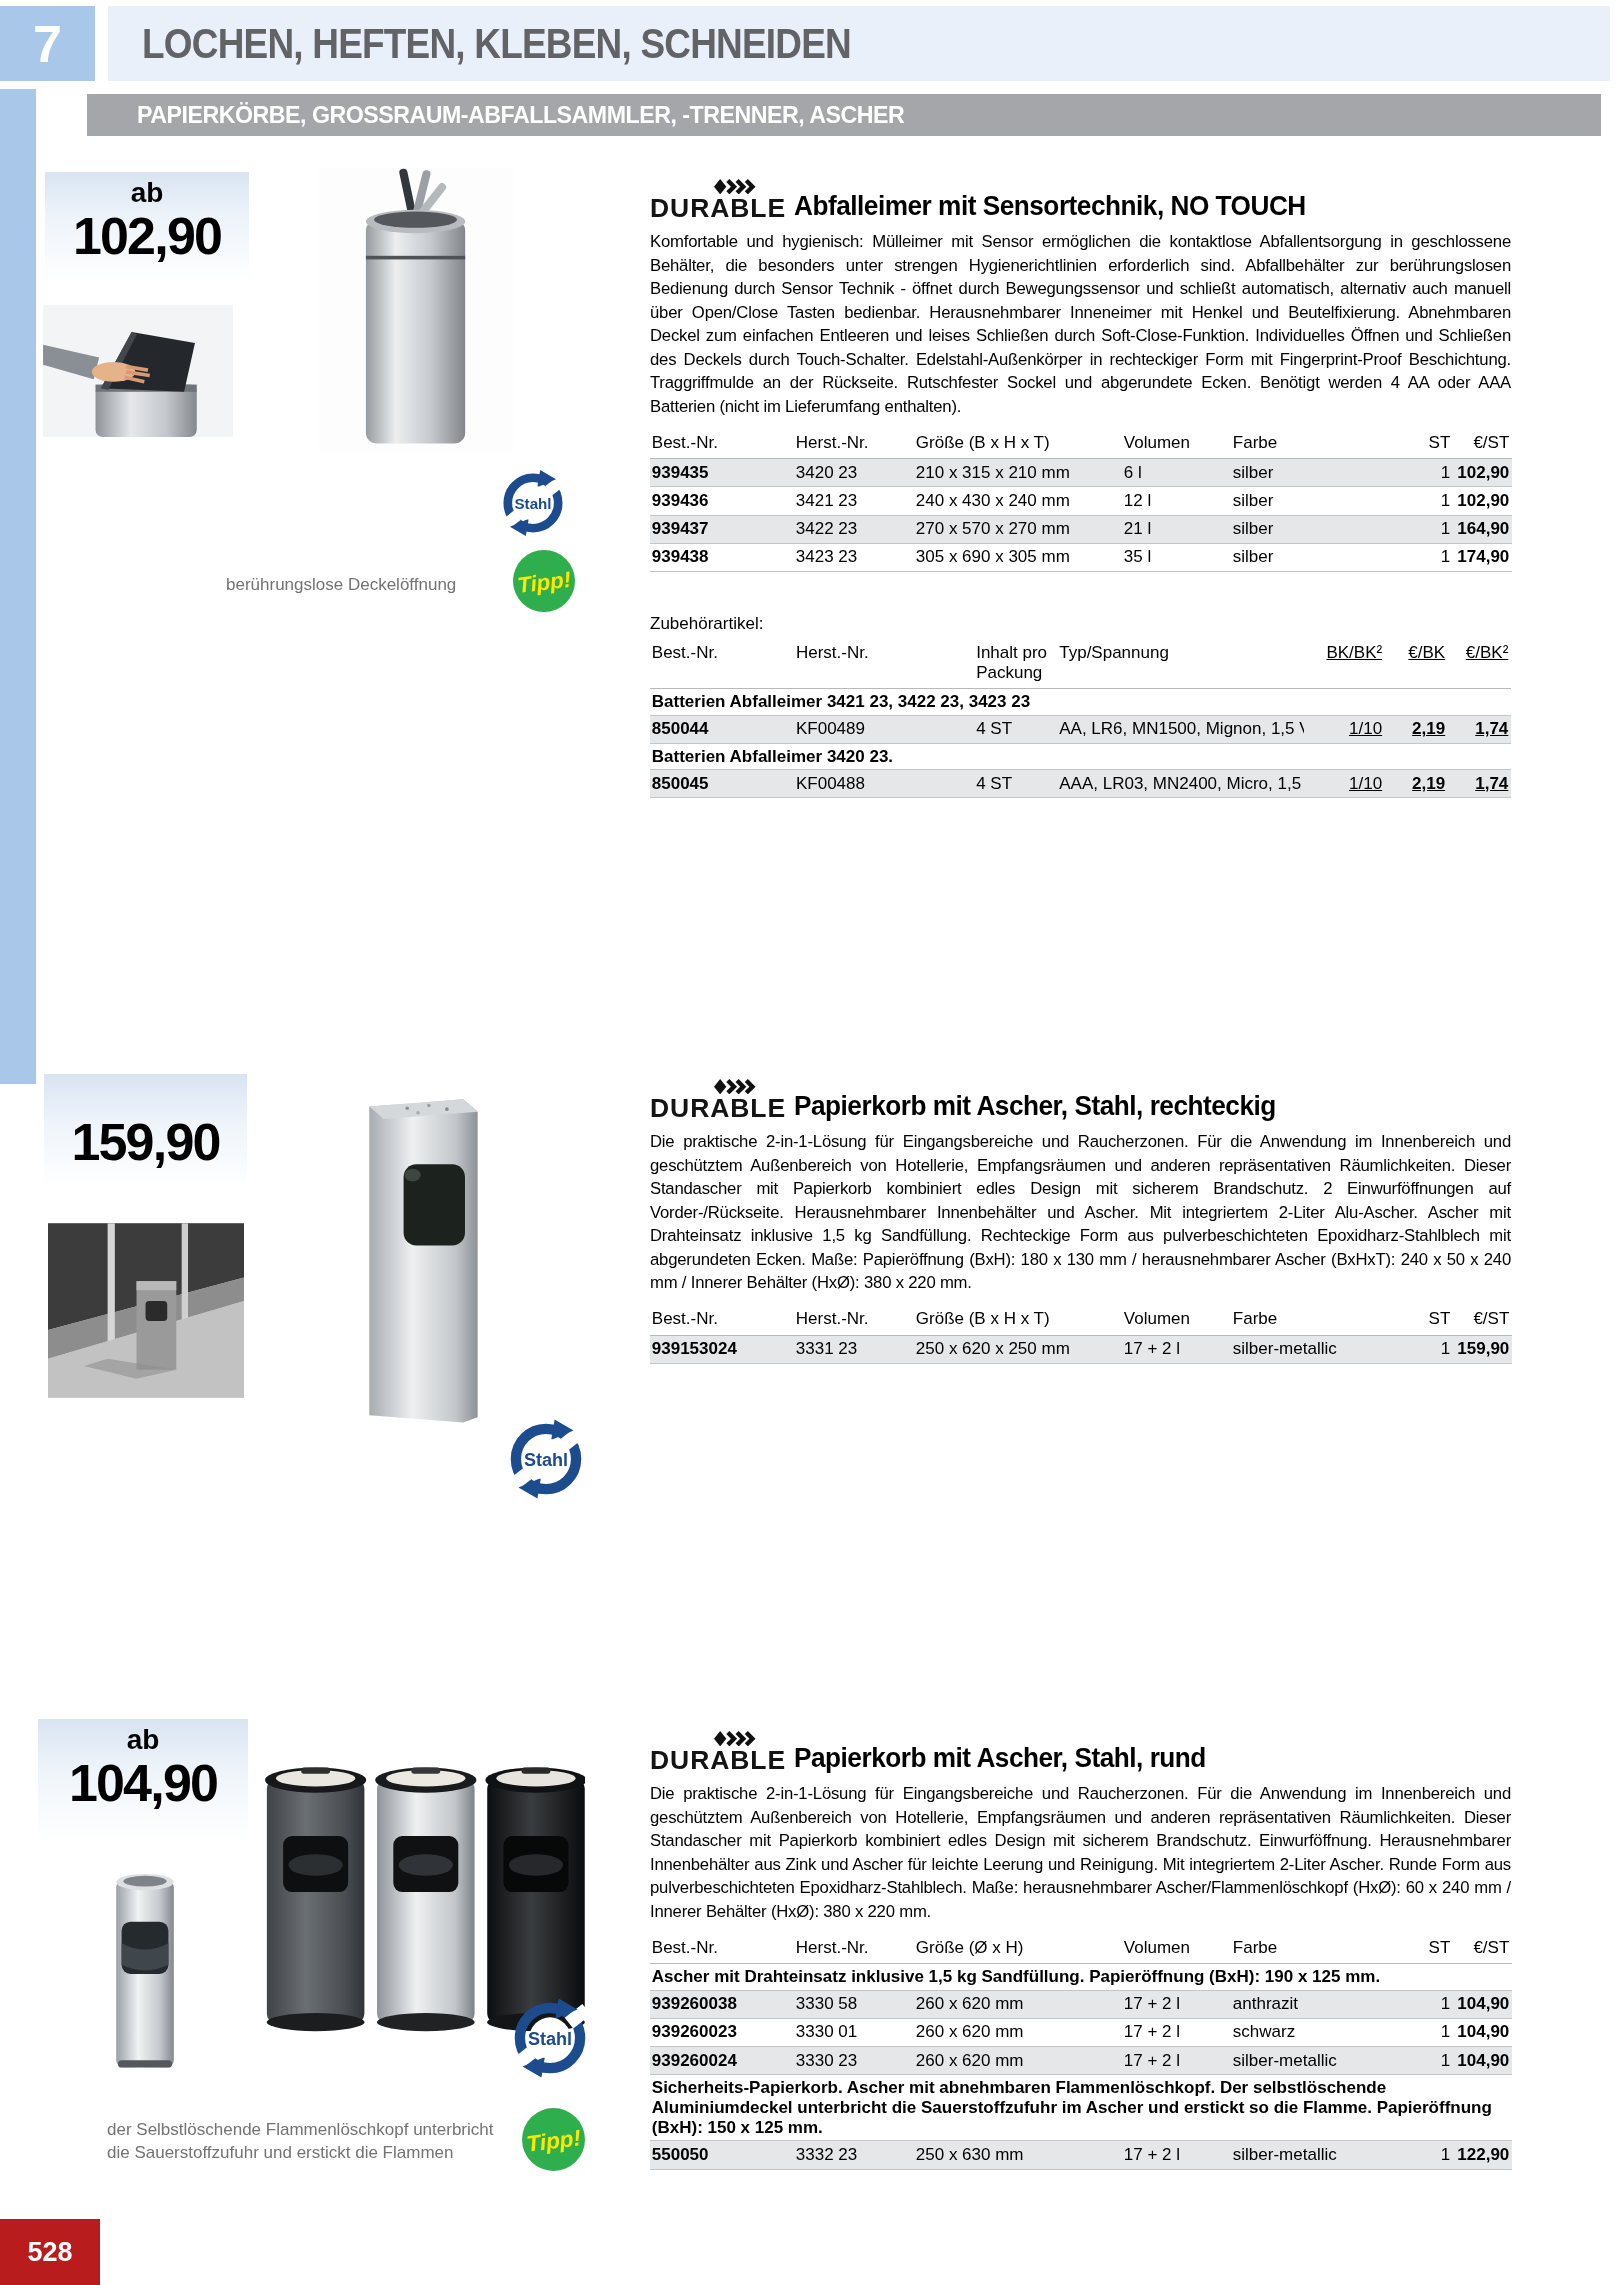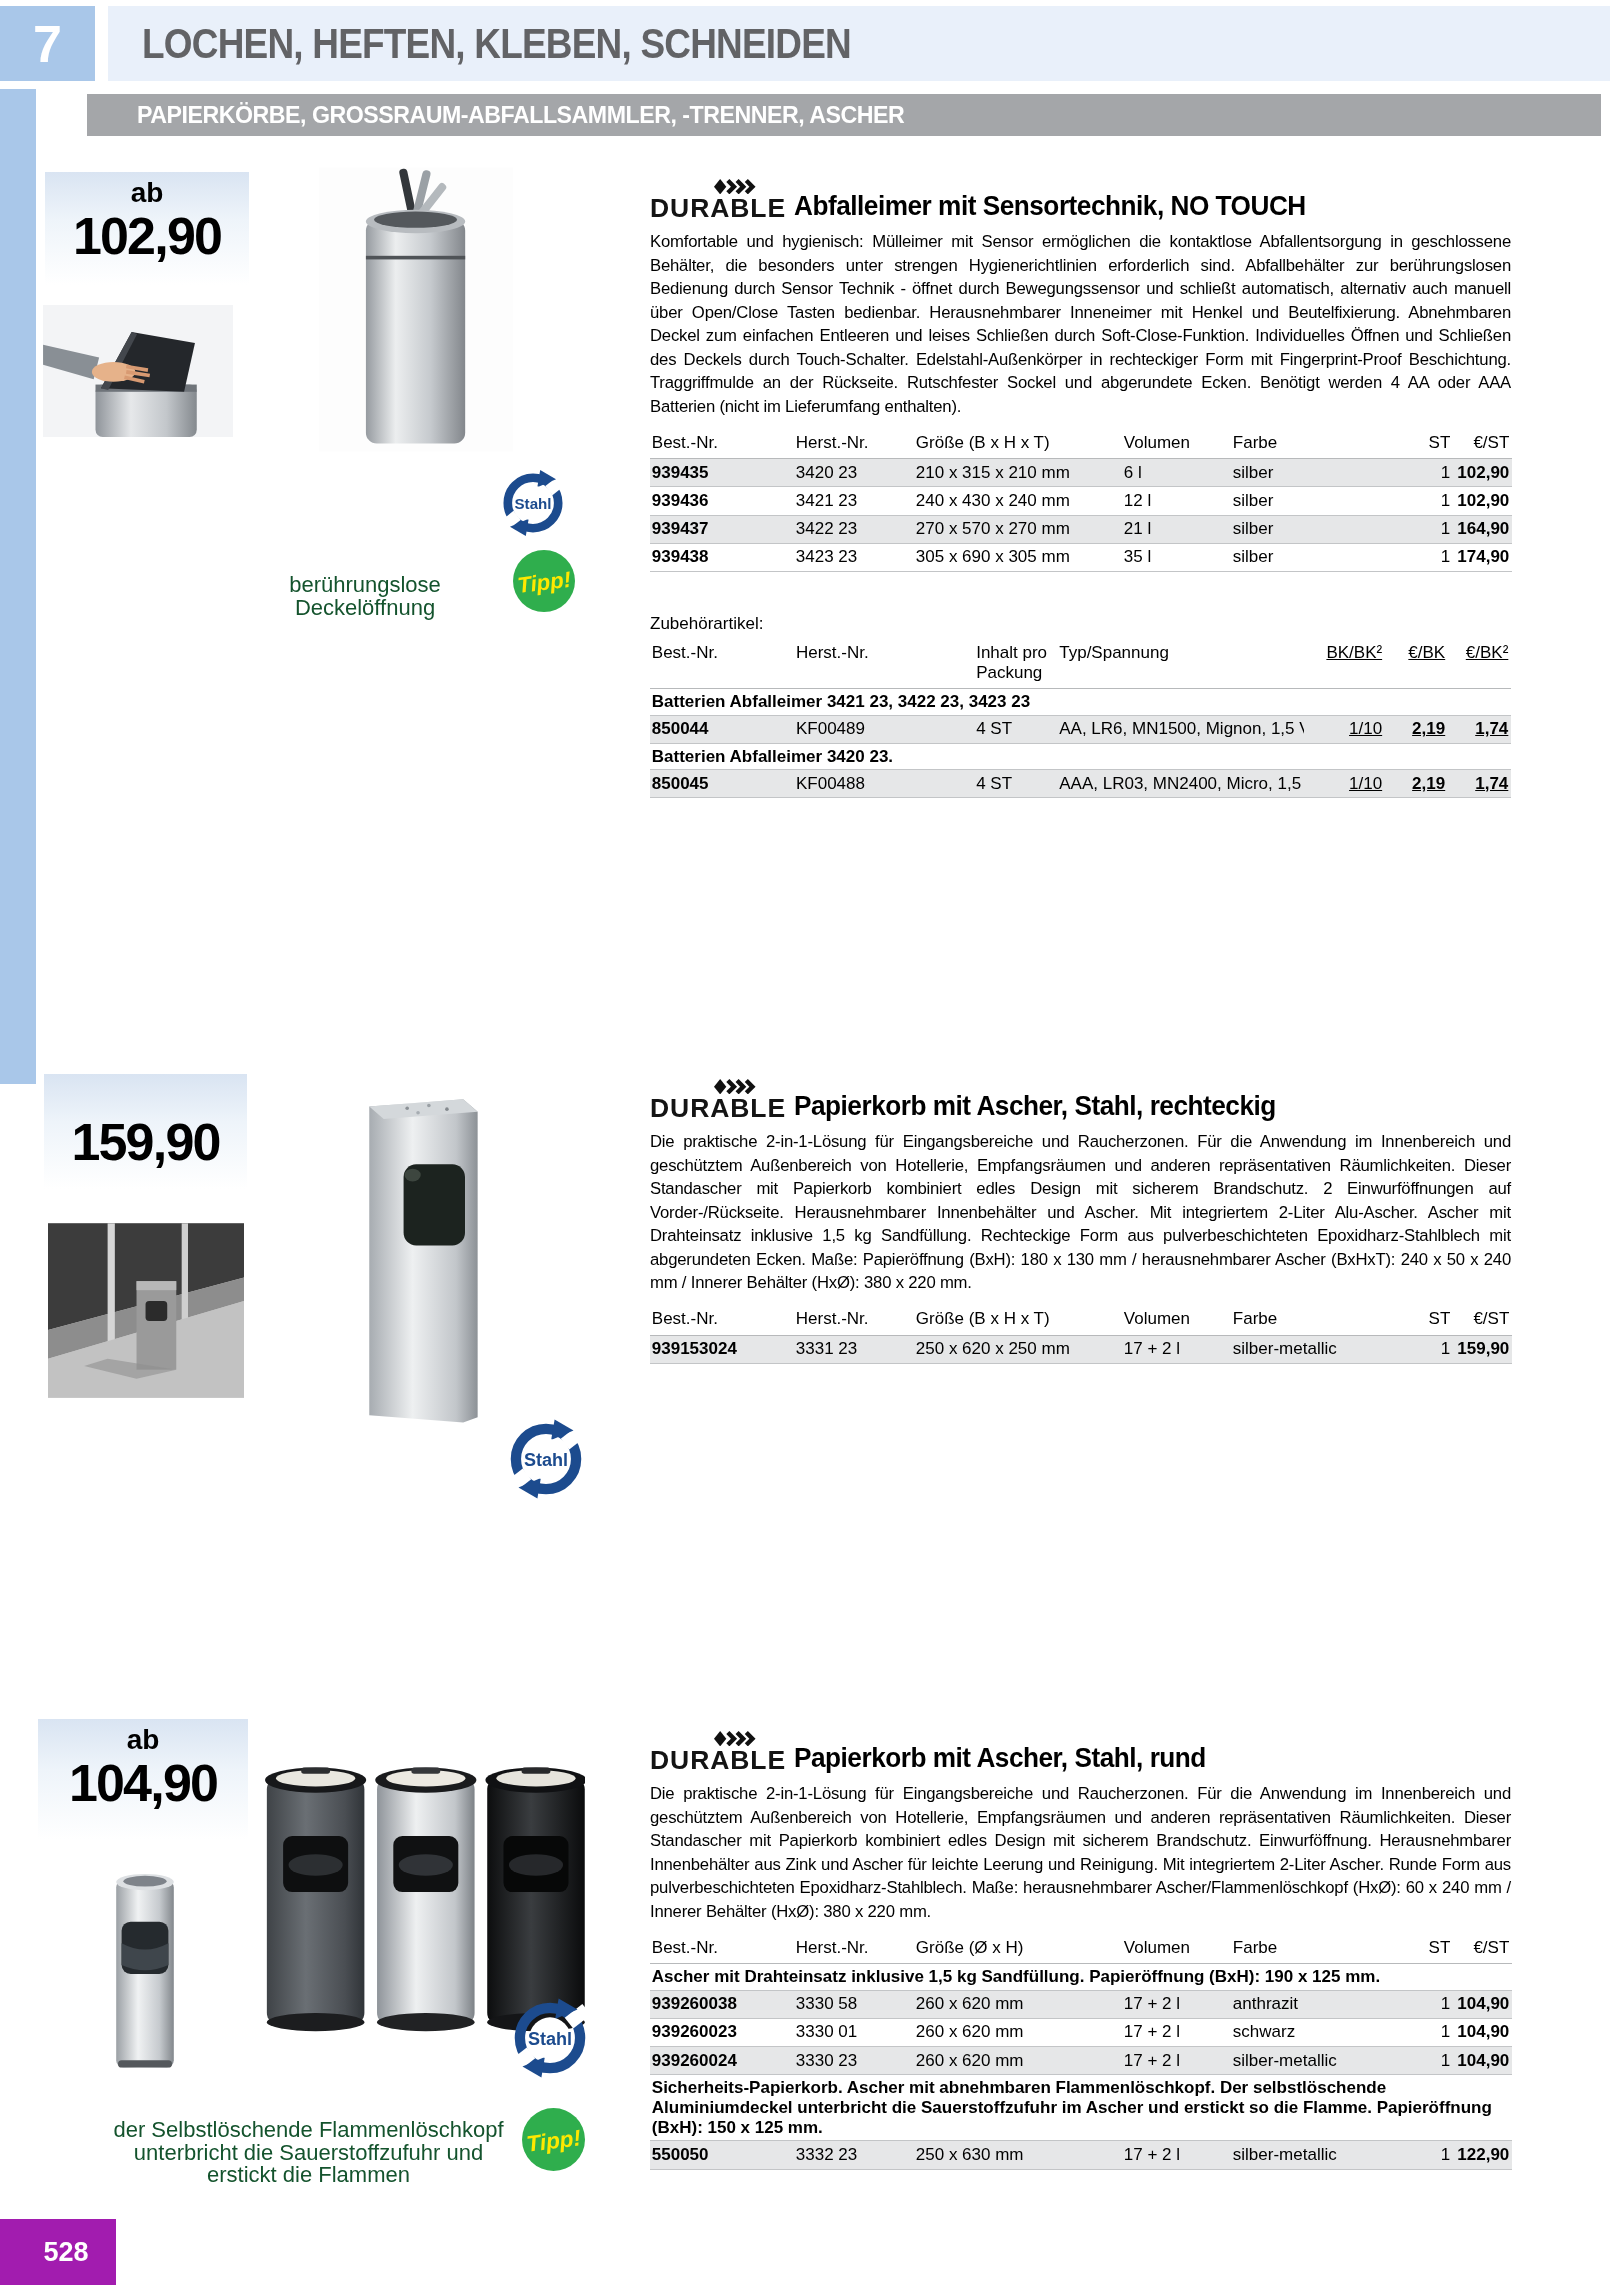--- a/index.html
+++ b/index.html
@@ -12,36 +12,36 @@
   .chapter-tab span{color:#fff;font-size:52px;font-weight:bold;}
   .header-band{position:absolute;left:100px;top:6.3px;width:1502px;height:75px;background:#e9f0fa;
     display:flex;align-items:center;margin-left:8px;}
   .header-band h1{margin:0 0 0 34px;font-size:42px;font-weight:800;color:#626366;letter-spacing:-0.9px;
     transform:scaleX(.88);transform-origin:left center;white-space:nowrap;}
   .section-band{position:absolute;left:87px;top:94px;width:1514px;height:42px;background:#a4a6a9;
     display:flex;align-items:center;}
   .section-band h2{margin:0 0 0 50px;font-size:24.4px;font-weight:800;color:#fff;letter-spacing:-0.5px;
     transform:scaleX(.95);transform-origin:left center;white-space:nowrap;}
   .left-strip{position:absolute;left:0;top:89px;width:36px;height:995px;background:#a9c7e9;}
-  .page-tab{position:absolute;left:0;top:2219px;width:100px;height:66px;background:#a21caf;
-    display:flex;align-items:center;justify-content:center;padding-left:16px;}
+  .page-tab{position:absolute;left:0;top:2219px;width:100px;height:66px;background:#b91c1c;
+    display:flex;align-items:center;justify-content:center;}
   .page-tab span{color:#fff;font-size:27px;font-weight:bold;}
 
   
   .price-block{position:absolute;text-align:center;
     background:linear-gradient(180deg,#d9e4f2 0%,#eef4fa 40%,#ffffff 95%);}
   .price-ab{font-size:28px;font-weight:bold;line-height:31px;padding-top:5.4px;}
   .price-val{font-size:52px;font-weight:bold;letter-spacing:-1.8px;line-height:56px;}
   #p1-price{left:45px;top:172px;width:204px;height:119px;}
   #p2-price{left:44px;top:1074px;width:203px;height:121px;}
   #p2-price .price-val{margin-top:40px;}
   #p3-price{left:38px;top:1719px;width:210px;height:127px;}
 
   
-  .photo-caption{position:absolute;font-size:22px;color:#14532d;text-align:center;line-height:22.6px;}
+  .photo-caption{position:absolute;font-size:17px;color:#737373;text-align:left;line-height:22.6px;}
   #p1-caption{left:226px;top:574px;width:278px;}
   #p3-caption{left:107px;top:2119px;width:403px;}
 
   
   .badge{position:absolute;}
   #p1-stahl{left:497px;top:467px;width:72px;height:72px;}
   #p1-tipp{left:513px;top:550px;width:62px;height:62px;}
   #p2-stahl{left:503px;top:1416px;width:86px;height:86px;}
   #p3-stahl{left:507px;top:1995px;width:86px;height:86px;}
   #p3-tipp{left:522px;top:2108px;width:63px;height:63px;}

